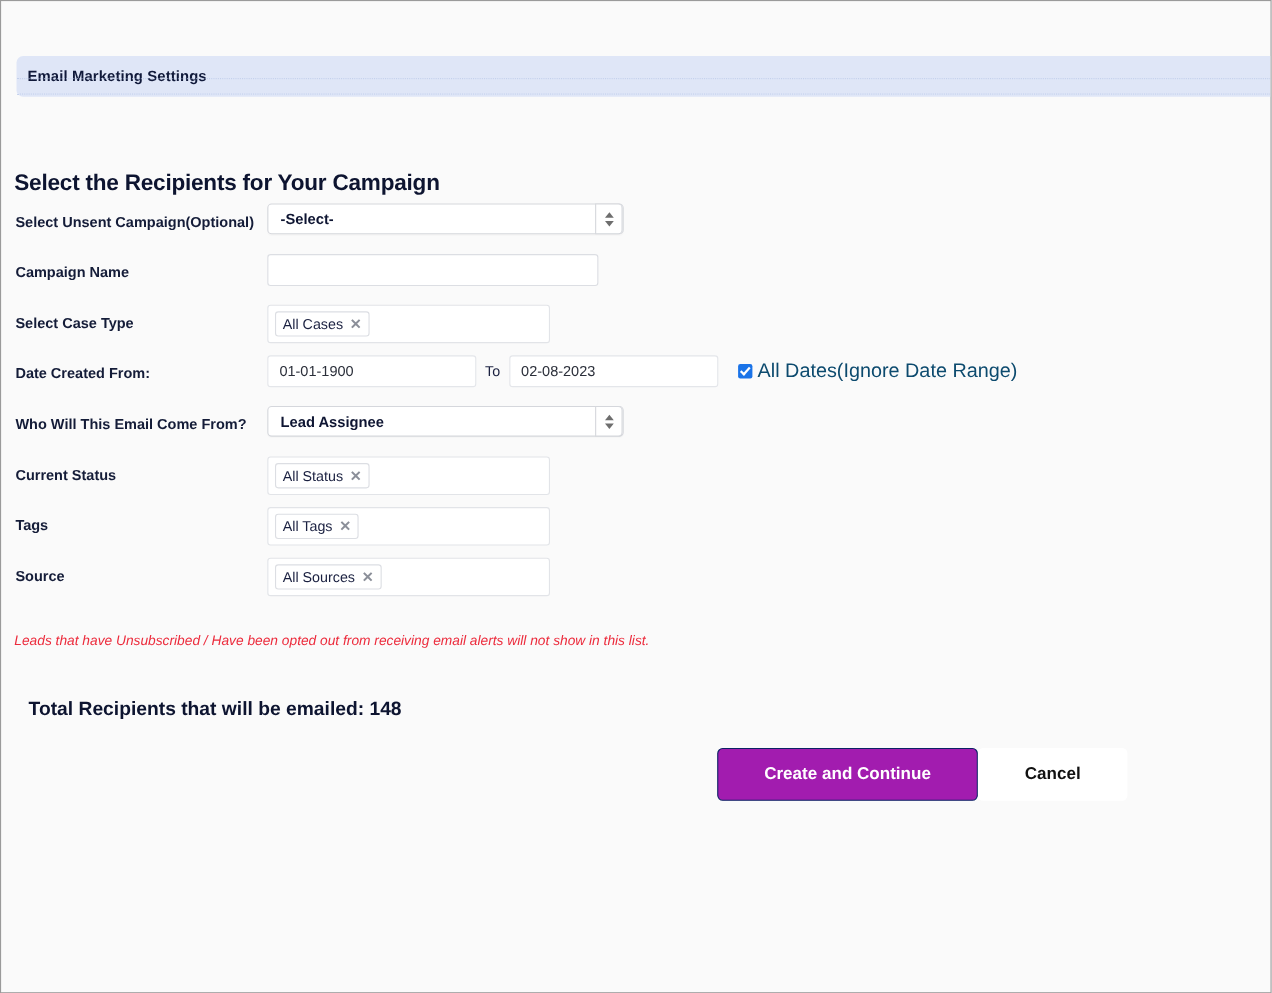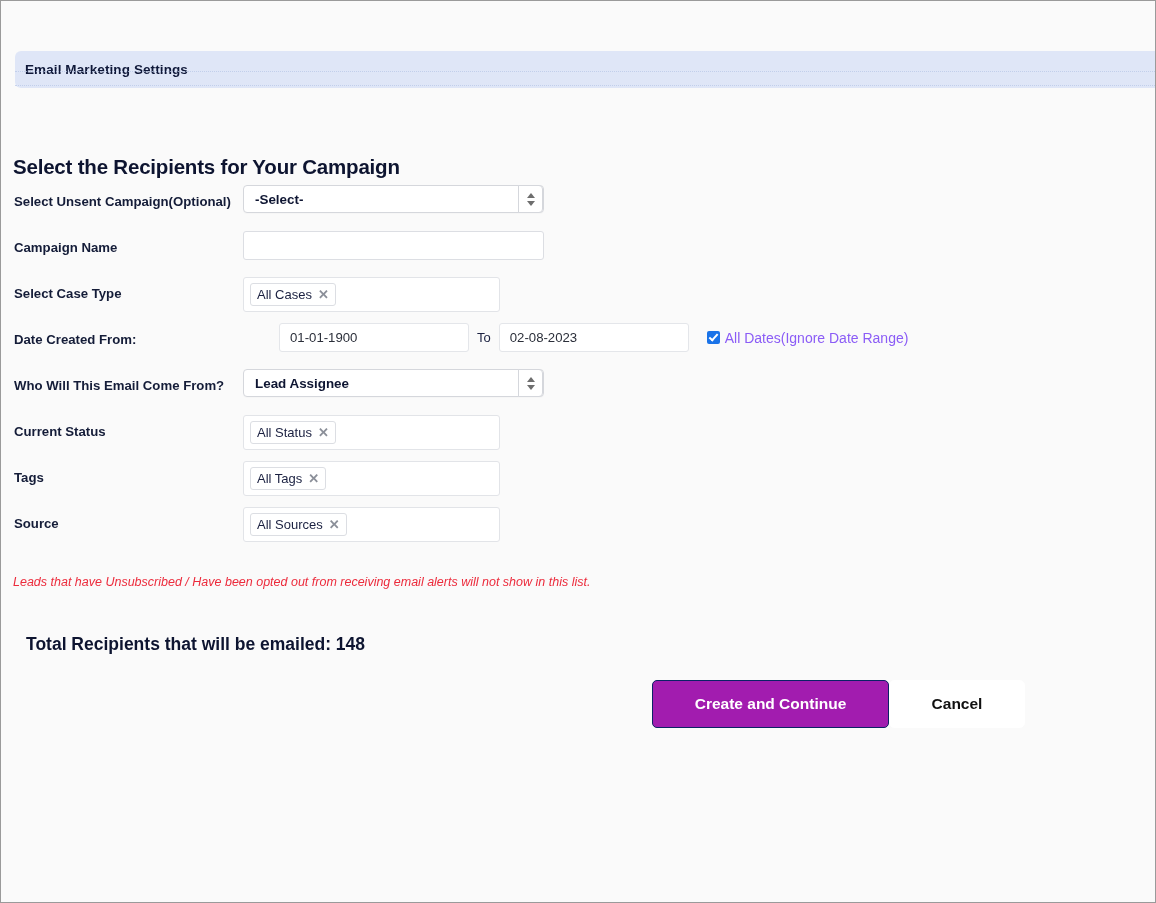--- a/index.html
+++ b/index.html
@@ -94,21 +94,21 @@
   }
   .field-area {
     position: relative;
     flex: 1;
   }
 
   
   .select-box {
     position: relative;
     box-sizing: border-box;
-    width: 301px;
+    width: 324px;
     height: 28px;
     background: #ffffff;
     border: 1px solid #d5d7dc;
     border-radius: 4px;
     display: flex;
     align-items: center;
     box-shadow: 0 1px 1px rgba(0,0,0,0.02);
   }
   .select-box .value {
     font-size: 13.4px;
@@ -181,21 +181,20 @@
     font-size: 13px;
     color: #8b8f99;
     line-height: 1;
     font-weight: bold;
   }
 
   
   .date-wrap {
     display: flex;
     align-items: center;
-    margin-left: 36px;
   }
   .date-input {
     box-sizing: border-box;
     width: 190px;
     height: 29px;
     background: #ffffff;
     border: 1px solid #e4e6ea;
     border-radius: 3px;
     display: flex;
     align-items: center;
@@ -228,22 +227,22 @@
     position: absolute;
     left: 4px;
     top: 1px;
     width: 3px;
     height: 7px;
     border: solid #ffffff;
     border-width: 0 2px 2px 0;
     transform: rotate(42deg);
   }
   .all-dates-label {
-    font-size: 14px;
-    color: #8b5cf6;
+    font-size: 18px;
+    color: #0c4a6e;
     white-space: nowrap;
   }
 
   
   .note {
     position: absolute;
     left: 12px;
     top: 574px;
     font-size: 12.5px;
     font-style: italic;

